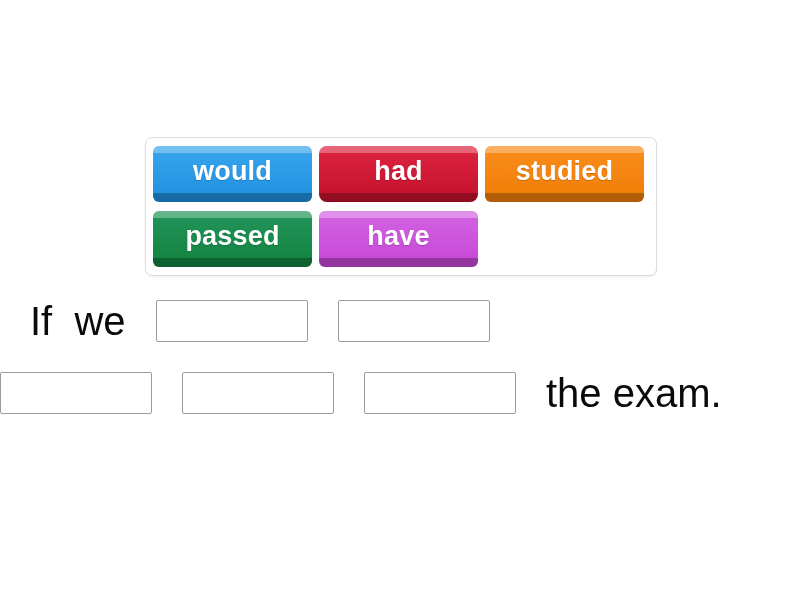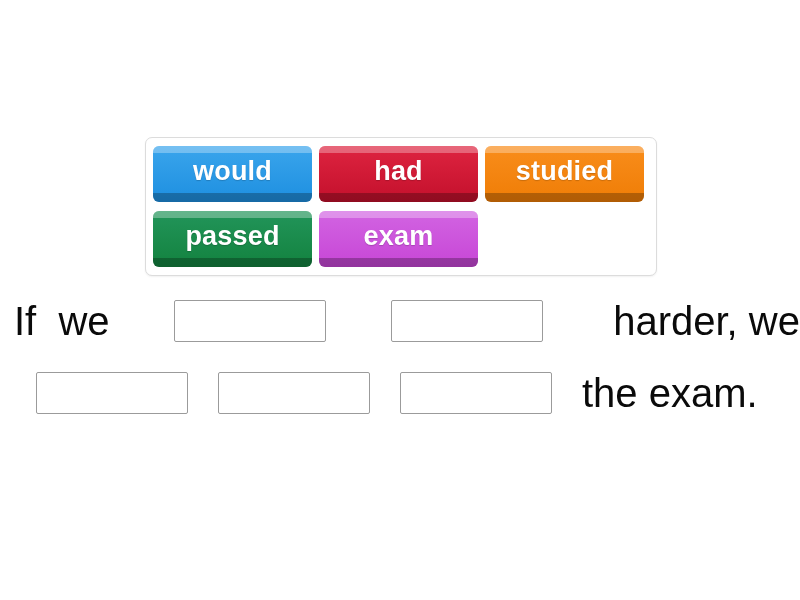--- a/index.html
+++ b/index.html
@@ -75,21 +75,21 @@
   .tile::after {
     content: "";
     position: absolute;
     left: 0; right: 0; bottom: 0;
     height: 9px;
     background: rgba(0,0,0,0.26);
     z-index: 2;
   }
 
   .tile-blue    { background: linear-gradient(180deg,#3aa5ec 0%, #1e8fe0 100%); }
-  .tile-red     { background: linear-gradient(180deg,#de2440 0%, #c3102c 100%); }
+  .tile-red     { background: linear-gradient(180deg,#de2440 0%, #c3102c 100%); border-radius: 8px; }
   .tile-orange  { background: linear-gradient(180deg,#f98d1b 0%, #ef7d06 100%); }
   .tile-green   { background: linear-gradient(180deg,#22955a 0%, #13823f 100%); }
   .tile-magenta { background: linear-gradient(180deg,#d264e2 0%, #c746d6 100%); }
 
   .tile-empty {
     background: transparent;
     box-shadow: none;
     cursor: default;
   }
   .tile-empty::before, .tile-empty::after { display: none; }
@@ -99,22 +99,22 @@
     position: absolute;
     left: 0;
     top: 292px;
     width: 800px;
   }
   .sent-line {
     display: flex;
     align-items: center;
     height: 58px;
   }
-  #sent-line-1 { padding-left: 14px; justify-content: space-between; }
-  #sent-line-2 { padding-left: 36px; margin-top: 14px; }
+  #sent-line-1 { padding-left: 30px; }
+  #sent-line-2 { margin-top: 14px; }
 
   .word {
     font-size: 40px;
     color: #0a0a0a;
     font-weight: 400;
     line-height: 1;
     white-space: pre;
   }
   .blank {
     width: 152px;
@@ -144,38 +144,37 @@
 
     <div class="tile tile-orange">
       <span class="tile-label">studied</span>
     </div>
 
     <div class="tile tile-green">
       <span class="tile-label">passed</span>
     </div>
 
     <div class="tile tile-magenta">
-      <span class="tile-label">exam</span>
+      <span class="tile-label">have</span>
     </div>
 
     <div class="tile tile-empty"></div>
 
   </div>
 </div>
 
 <div id="sentence">
 
   <div class="sent-line" id="sent-line-1">
     <span class="word">If  we</span>
     <span class="gap-md"></span>
     <div class="blank"></div>
     <span class="gap-md"></span>
     <div class="blank"></div>
     <span class="gap-lg"></span>
-    <span class="word">harder, we</span>
   </div>
 
   <div class="sent-line" id="sent-line-2">
     <div class="blank"></div>
     <span class="gap-md"></span>
     <div class="blank"></div>
     <span class="gap-md"></span>
     <div class="blank"></div>
     <span class="gap-md"></span>
     <span class="word">the exam.</span>

